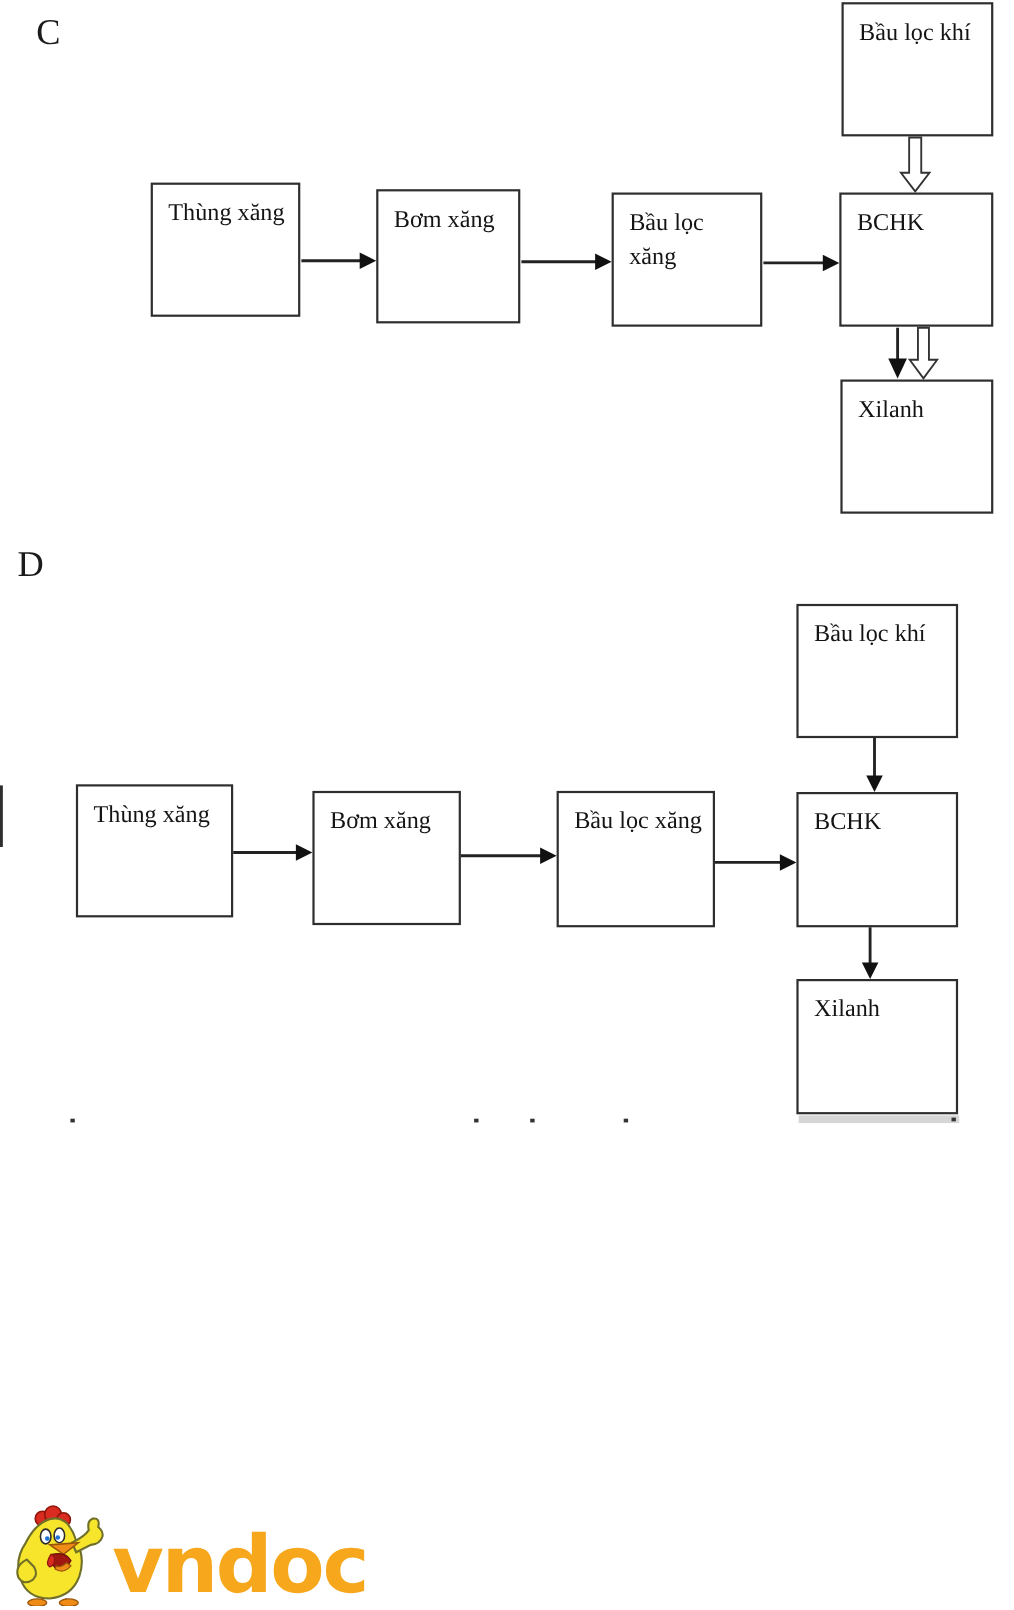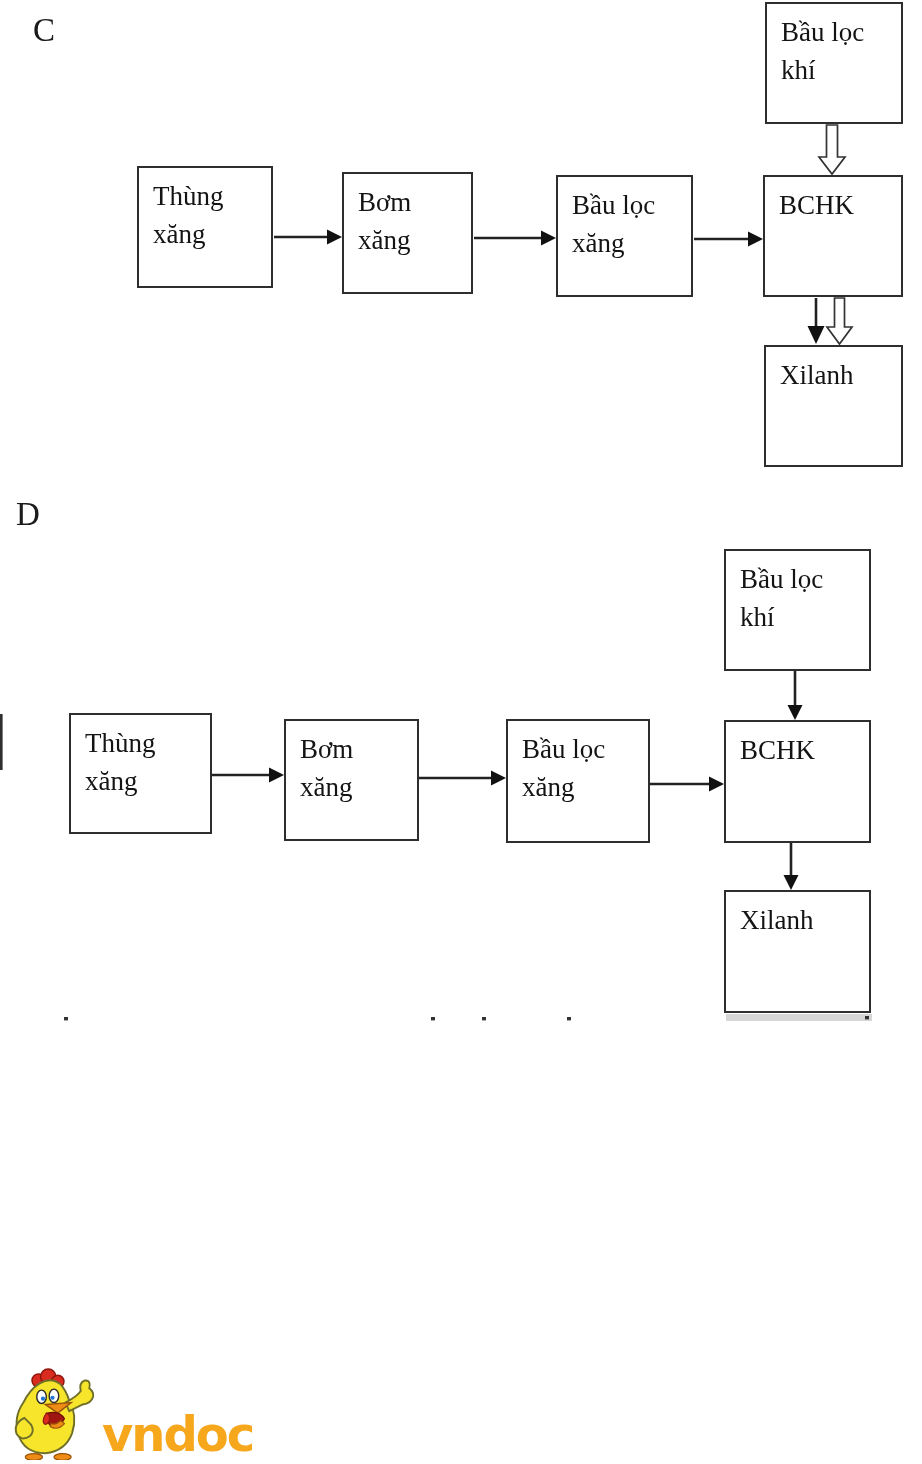--- a/index.html
+++ b/index.html
@@ -16,40 +16,40 @@
     font-size: 33px;
     color: #1b1b1b;
     font-family: "Liberation Serif", "DejaVu Serif", serif;
   }
   .box {
     position: absolute;
     box-sizing: border-box;
     border: 2px solid #2e2e2e;
     background: #ffffff;
     color: #141414;
-    font-size: 27px;
+    font-size: 22px;
     line-height: 1.42;
     padding: 9px 6px 0 14px;
   }
   .overlay {
     position: absolute;
     left: 0; top: 0;
     pointer-events: none;
   }
   .logo {
     position: absolute;
     left: 10px;
     top: 1368px;
     display: flex;
     align-items: flex-end;
   }
   .logo-text {
     font-family: "DejaVu Sans", sans-serif;
     font-weight: bold;
-    font-size: 48px;
+    font-size: 72px;
     line-height: 1;
     color: #f6a71b;
     letter-spacing: -2px;
     margin-left: 6px;
     margin-bottom: 2px;
   }
 </style>
 </head>
 <body>
 

